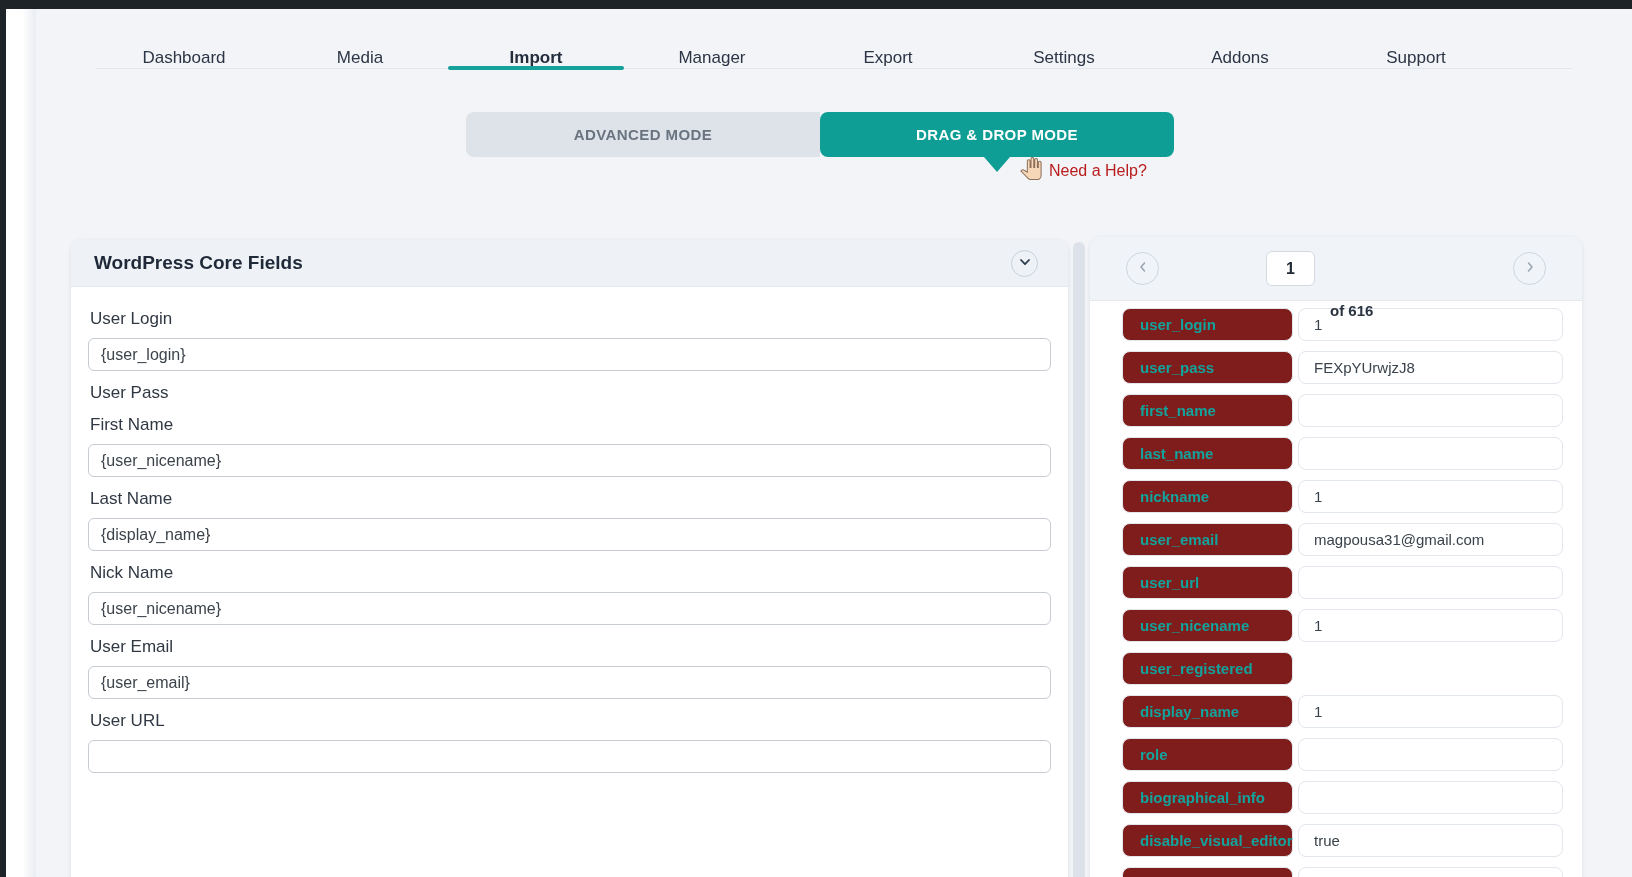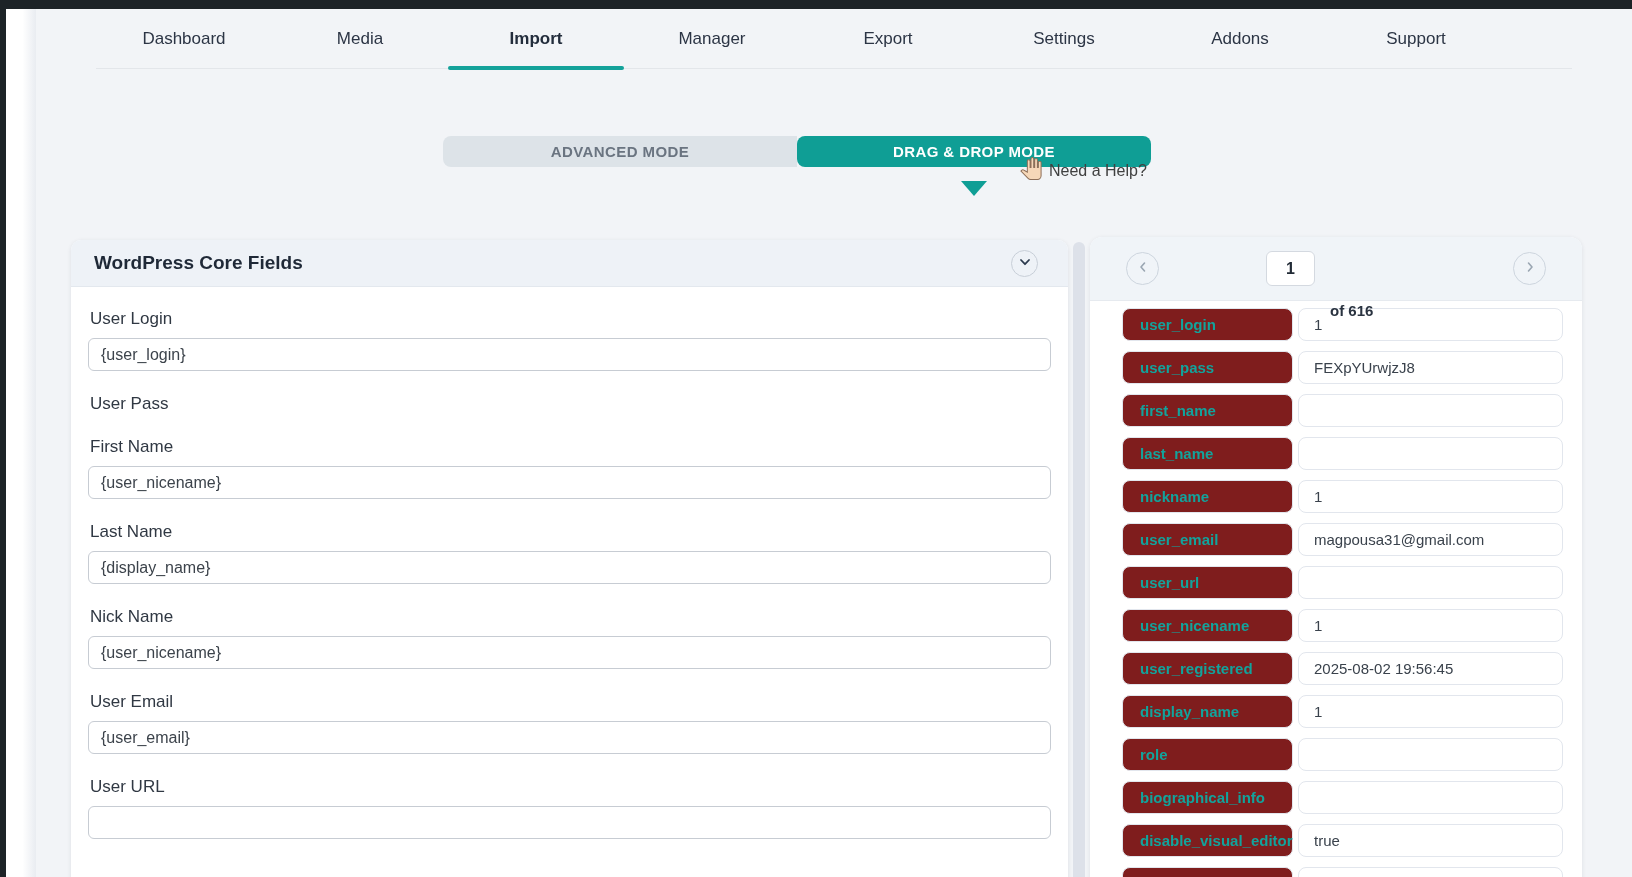--- a/index.html
+++ b/index.html
@@ -8,51 +8,51 @@
 
   
   .topbar{position:absolute;left:0;top:0;width:1632px;height:9px;background:#1d2327;z-index:9;}
   .leftbar{position:absolute;left:0;top:0;width:6px;height:877px;background:#1d2327;z-index:9;}
   .gutter{position:absolute;left:6px;top:9px;width:30px;height:868px;
           background:linear-gradient(to right,#ffffff 55%,#e9ecf1 100%);}
 
   
   .nav{position:absolute;left:96px;top:10px;width:1476px;height:58px;display:flex;
        border-bottom:1px solid #e3e6ea;}
-  .nav .tab{width:176px;display:flex;align-items:center;justify-content:center;
+  .nav .tab{width:176px;display:flex;align-items:flex-end;justify-content:center;
        font-size:17px;color:#2c3545;position:relative;cursor:pointer;}
   .nav .tab.active{font-weight:700;color:#232d3c;}
   .nav .tab.active .underline{position:absolute;left:0;right:0;bottom:-2px;height:4px;
        background:#14a29a;border-radius:2px;}
 
   
-  .toggle{position:absolute;left:443px;top:112px;width:708px;height:31px;display:flex;margin-top:24px;}
+  .toggle{position:absolute;left:466px;top:112px;width:708px;height:45px;display:flex;}
   .toggle .seg{flex:1;display:flex;align-items:center;justify-content:center;
        font-size:15px;font-weight:600;letter-spacing:.4px;cursor:pointer;}
   .toggle .seg.advanced{background:#dde3e8;color:#6a7480;border-radius:8px 0 0 8px;}
   .toggle .seg.dragdrop{background:#0f9e95;color:#ffffff;border-radius:8px;font-weight:700;}
   .toggle .notch{position:absolute;left:518px;top:45px;width:0;height:0;
        border-left:13px solid transparent;border-right:13px solid transparent;
        border-top:15px solid #0f9e95;}
 
   
   .help{position:absolute;left:1020px;top:157px;display:flex;align-items:center;gap:7px;}
-  .help a{color:#404040;font-size:16px;text-decoration:none;}
+  .help a{color:#b91c1c;font-size:16px;text-decoration:none;}
 
   
   .card{position:absolute;left:71px;top:240px;width:997px;height:720px;background:#ffffff;
         border-radius:10px;box-shadow:0 1px 4px rgba(25,35,60,.10);}
   .card-header{height:46px;background:#eef2f7;border-bottom:1px solid #e3e8ee;
         border-radius:10px 10px 0 0;display:flex;align-items:center;}
   .card-title{padding-left:23px;font-size:19px;font-weight:700;color:#1f2937;}
   .collapse-btn{margin-left:auto;margin-right:30px;width:27px;height:27px;border-radius:50%;
         border:1px solid #c8cfd8;background:transparent;display:flex;align-items:center;
         justify-content:center;cursor:pointer;padding:0;}
   .card-body{padding:22px 17px 0 17px;}
-  .fgroup{margin-bottom:23px;}
+  .fgroup{margin-bottom:12px;}
   .fgroup label{display:block;font-size:17px;color:#303843;margin:0 0 9px 2px;}
   .fgroup input{display:block;width:100%;box-sizing:border-box;height:33px;
         border:1px solid #c7ccd3;border-radius:6px;padding:0 12px;font-size:16px;
         color:#3c434b;background:#fff;font-family:"Liberation Sans",sans-serif;outline:none;}
 
   
   .scrollstrip{position:absolute;left:1073px;top:242px;width:12px;height:635px;
         background:#dde1e9;border-radius:7px 7px 0 0;}
 
   
@@ -222,21 +222,20 @@
       <div class="krow">
         <div class="kbox">user_url</div>
         <div class="vbox"></div>
       </div>
       <div class="krow">
         <div class="kbox">user_nicename</div>
         <div class="vbox">1</div>
       </div>
       <div class="krow">
         <div class="kbox">user_registered</div>
-        <div class="vbox">2025-08-02 19:56:45</div>
       </div>
       <div class="krow">
         <div class="kbox">display_name</div>
         <div class="vbox">1</div>
       </div>
       <div class="krow">
         <div class="kbox">role</div>
         <div class="vbox"></div>
       </div>
       <div class="krow">

